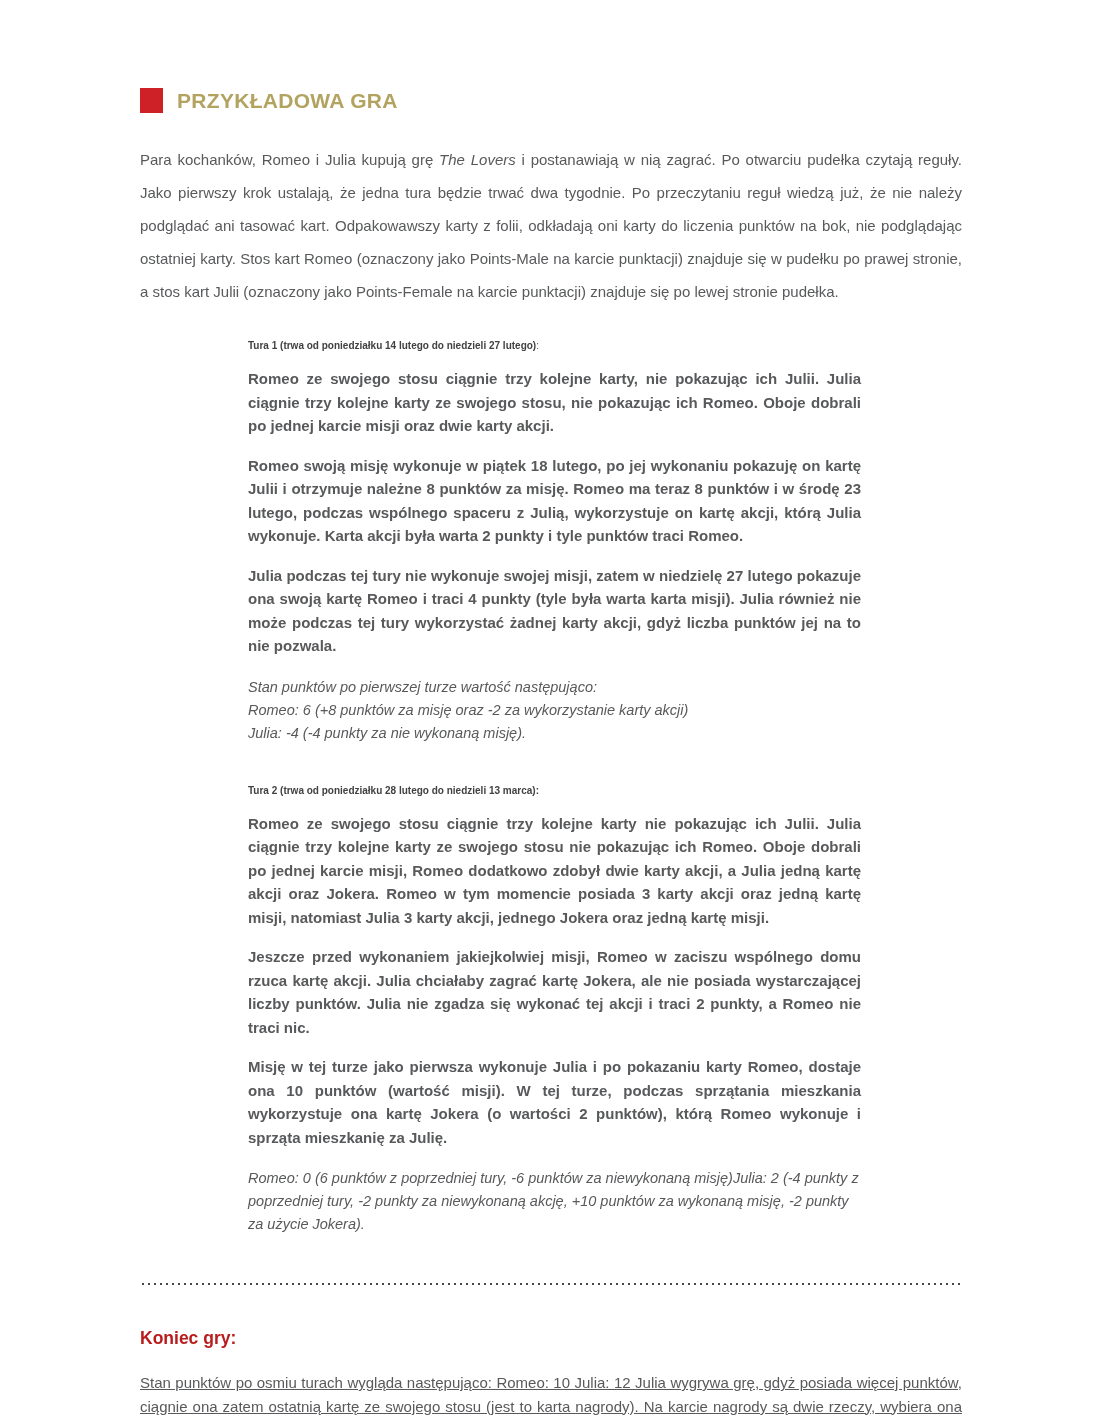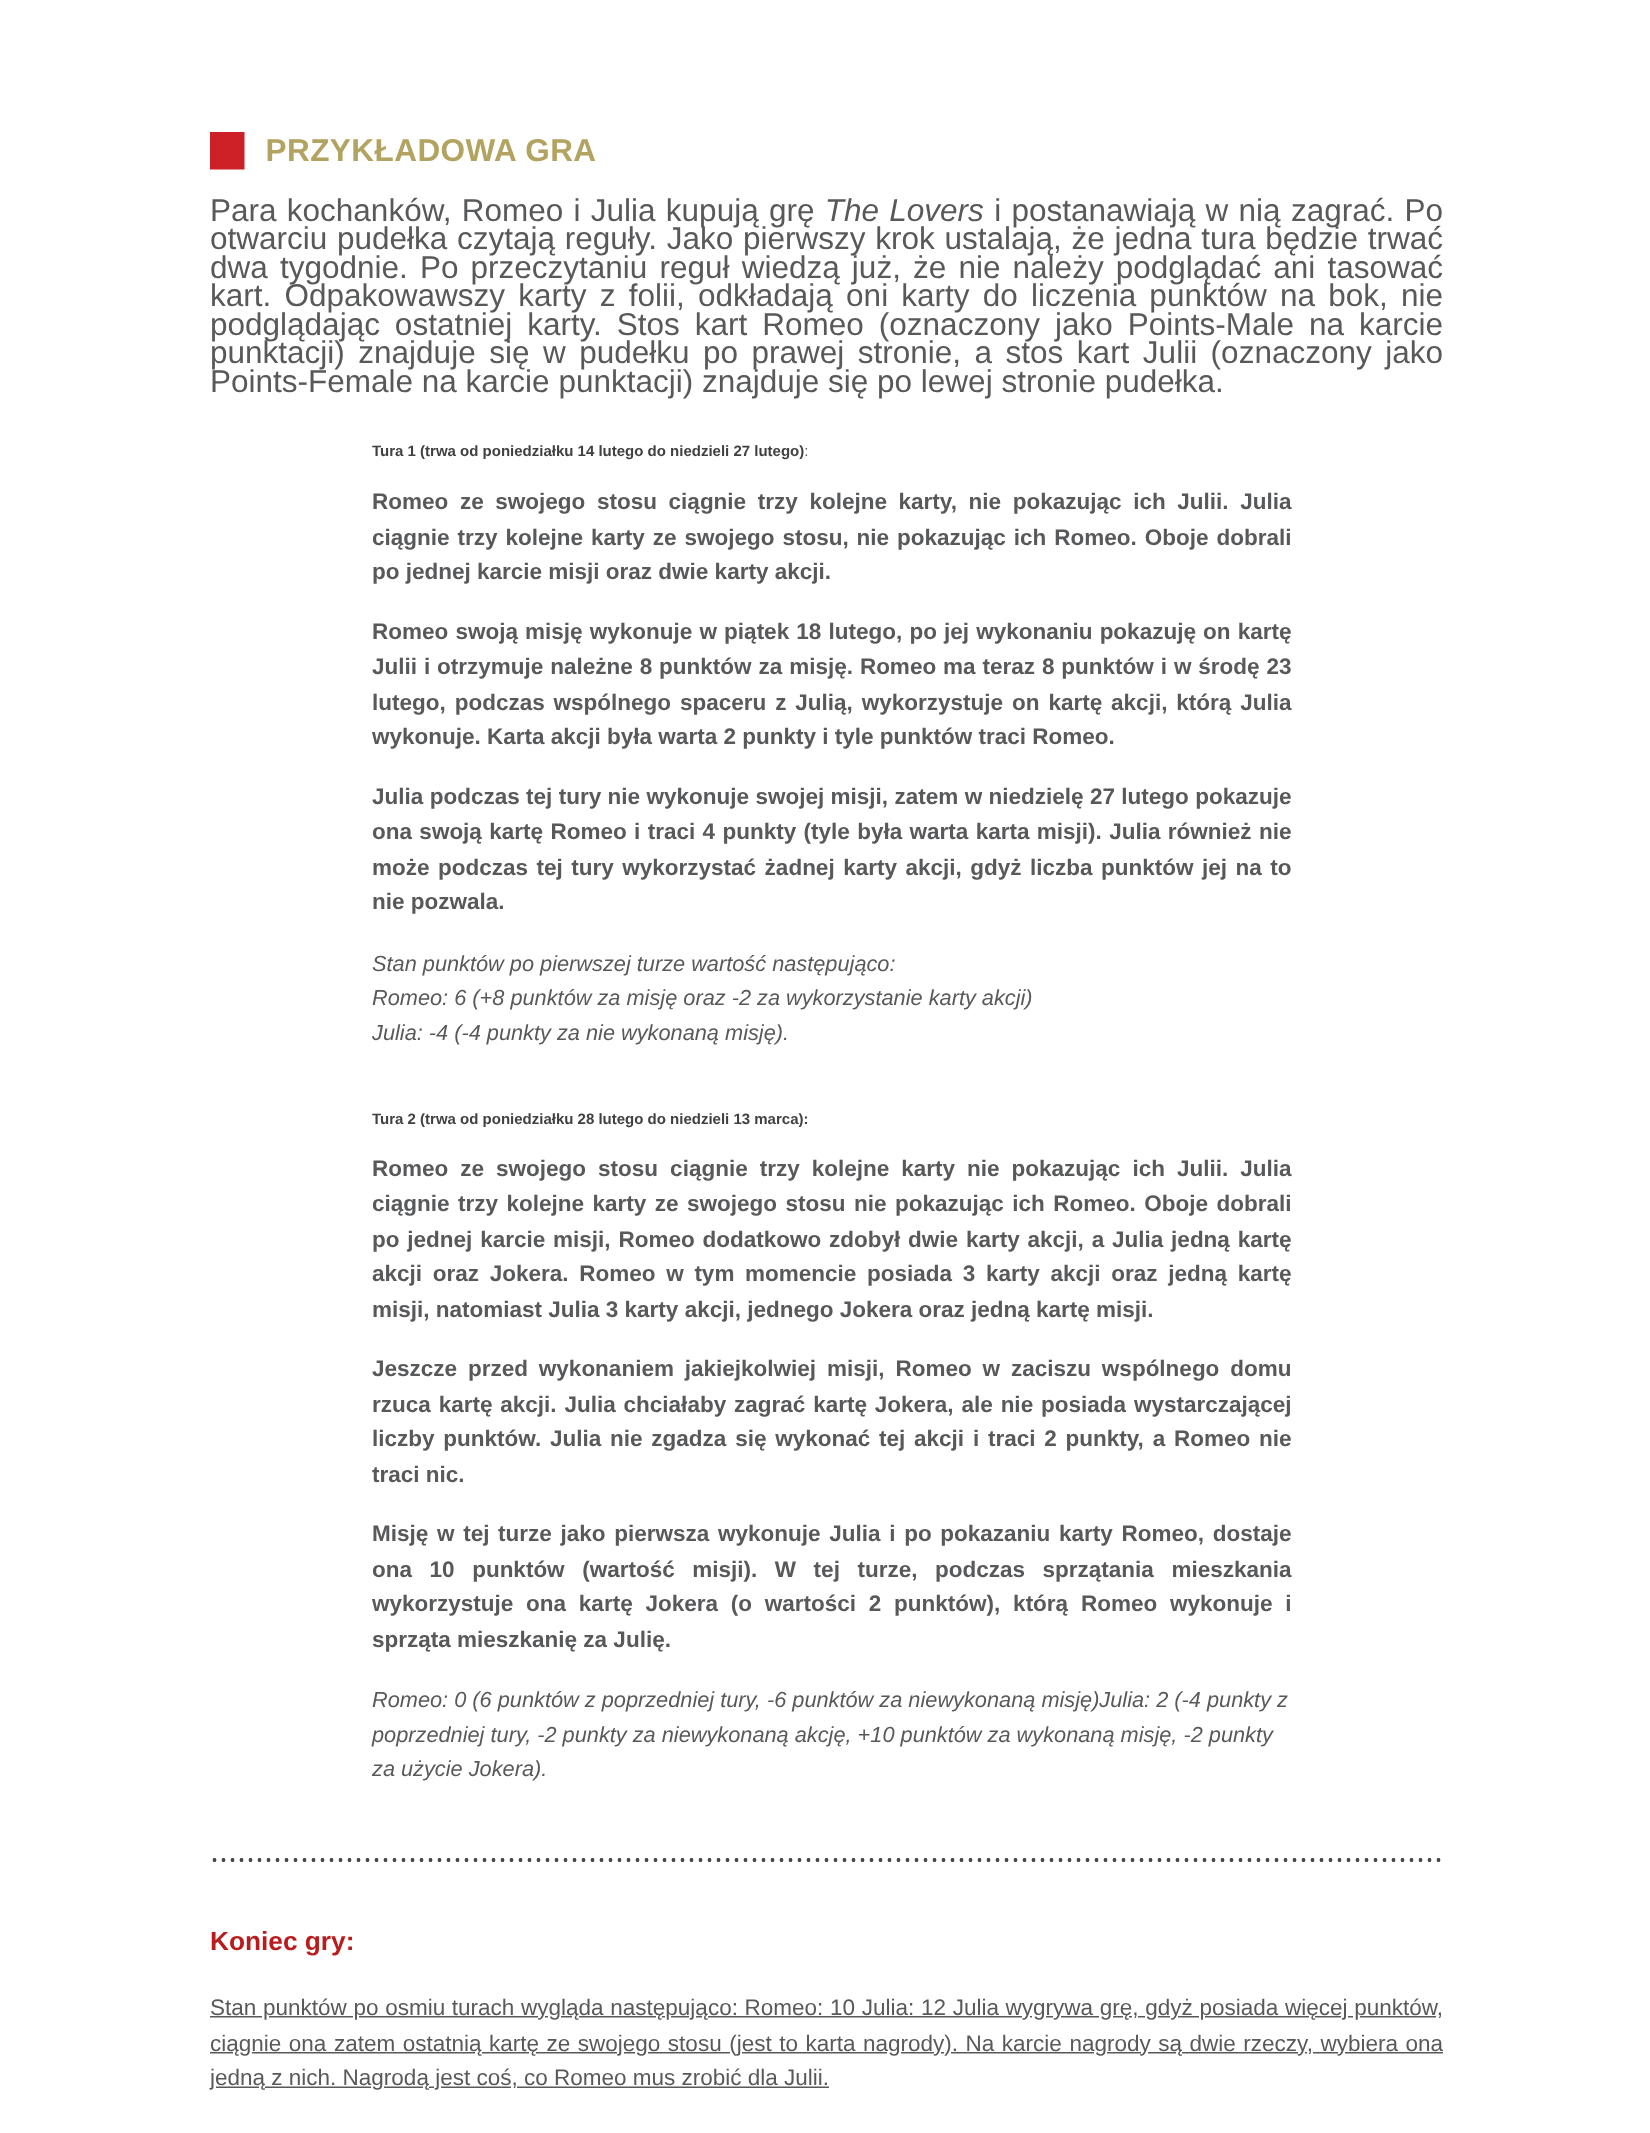--- a/index.html
+++ b/index.html
@@ -25,23 +25,23 @@
     background: #CE2127;
     flex: 0 0 auto;
   }
   .section-title {
     font-size: 21px;
     font-weight: bold;
     color: #B3A361;
     letter-spacing: 0.3px;
   }
   .intro {
-    margin-top: 18px;
-    font-size: 21px;
-    line-height: 19px;
+    margin-top: 30px;
+    font-size: 15px;
+    line-height: 33px;
     text-align: justify;
   }
   .intro .it { font-style: italic; }
   .indent {
     margin-left: 108px;
     width: 613px;
   }
   .tura-heading {
     margin-top: 32px;
     font-size: 10px;

